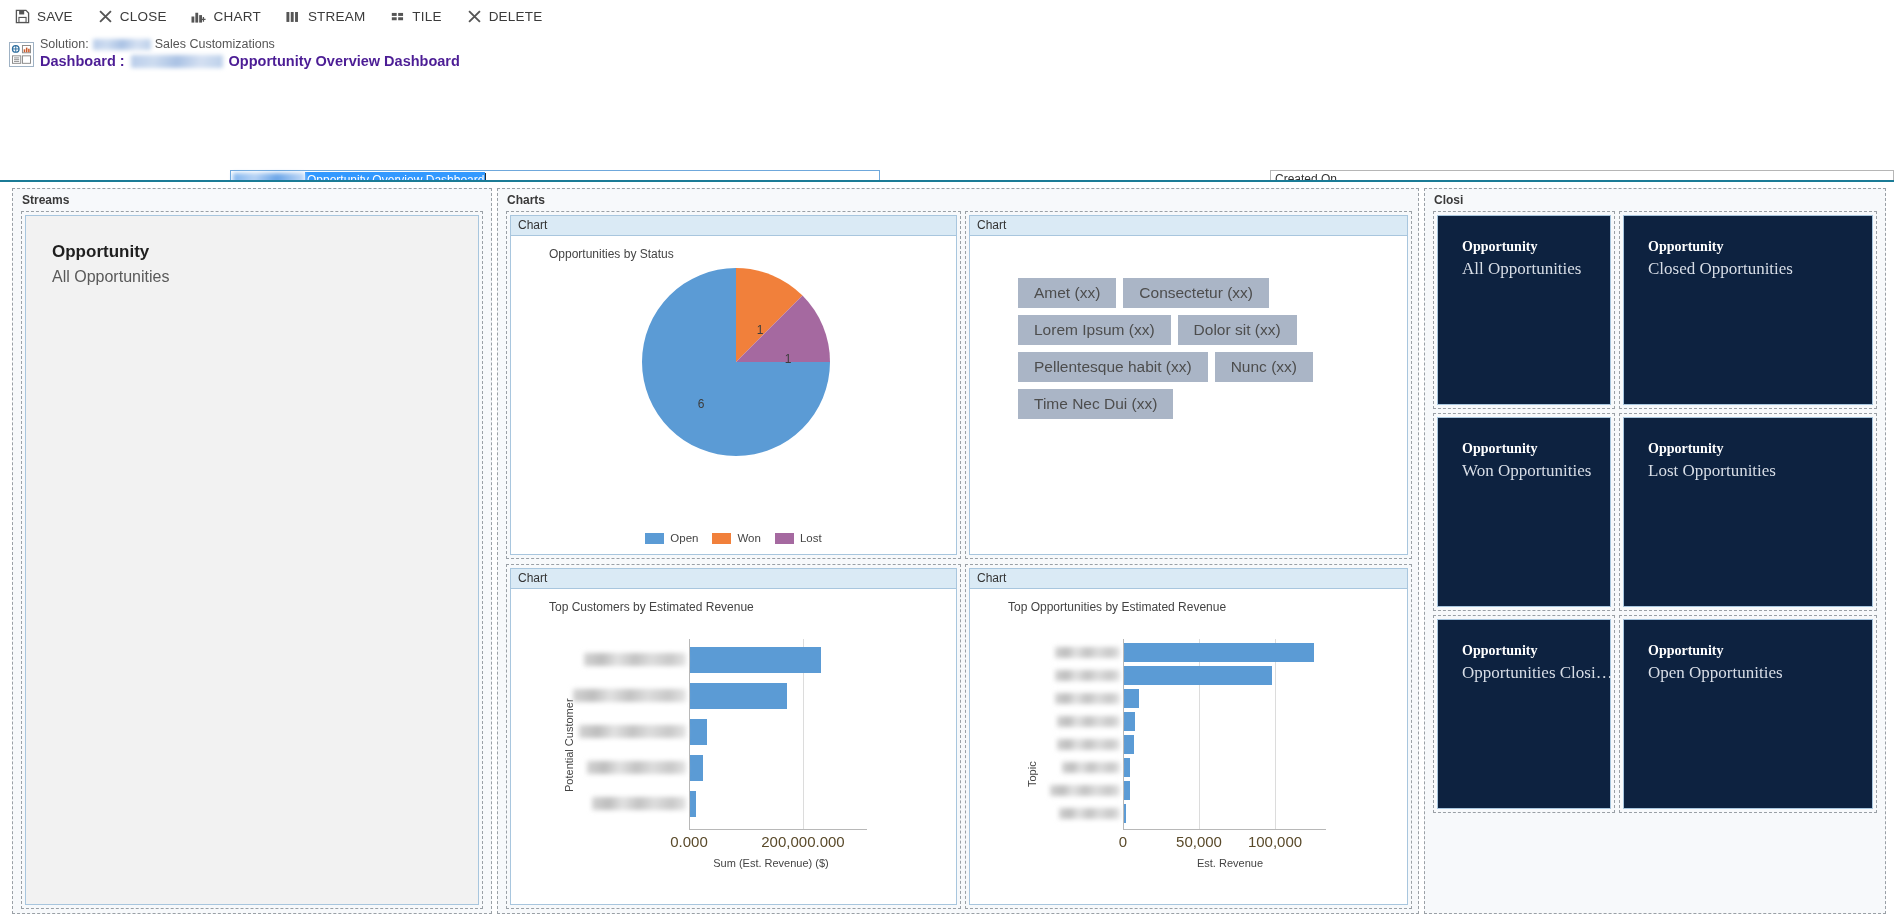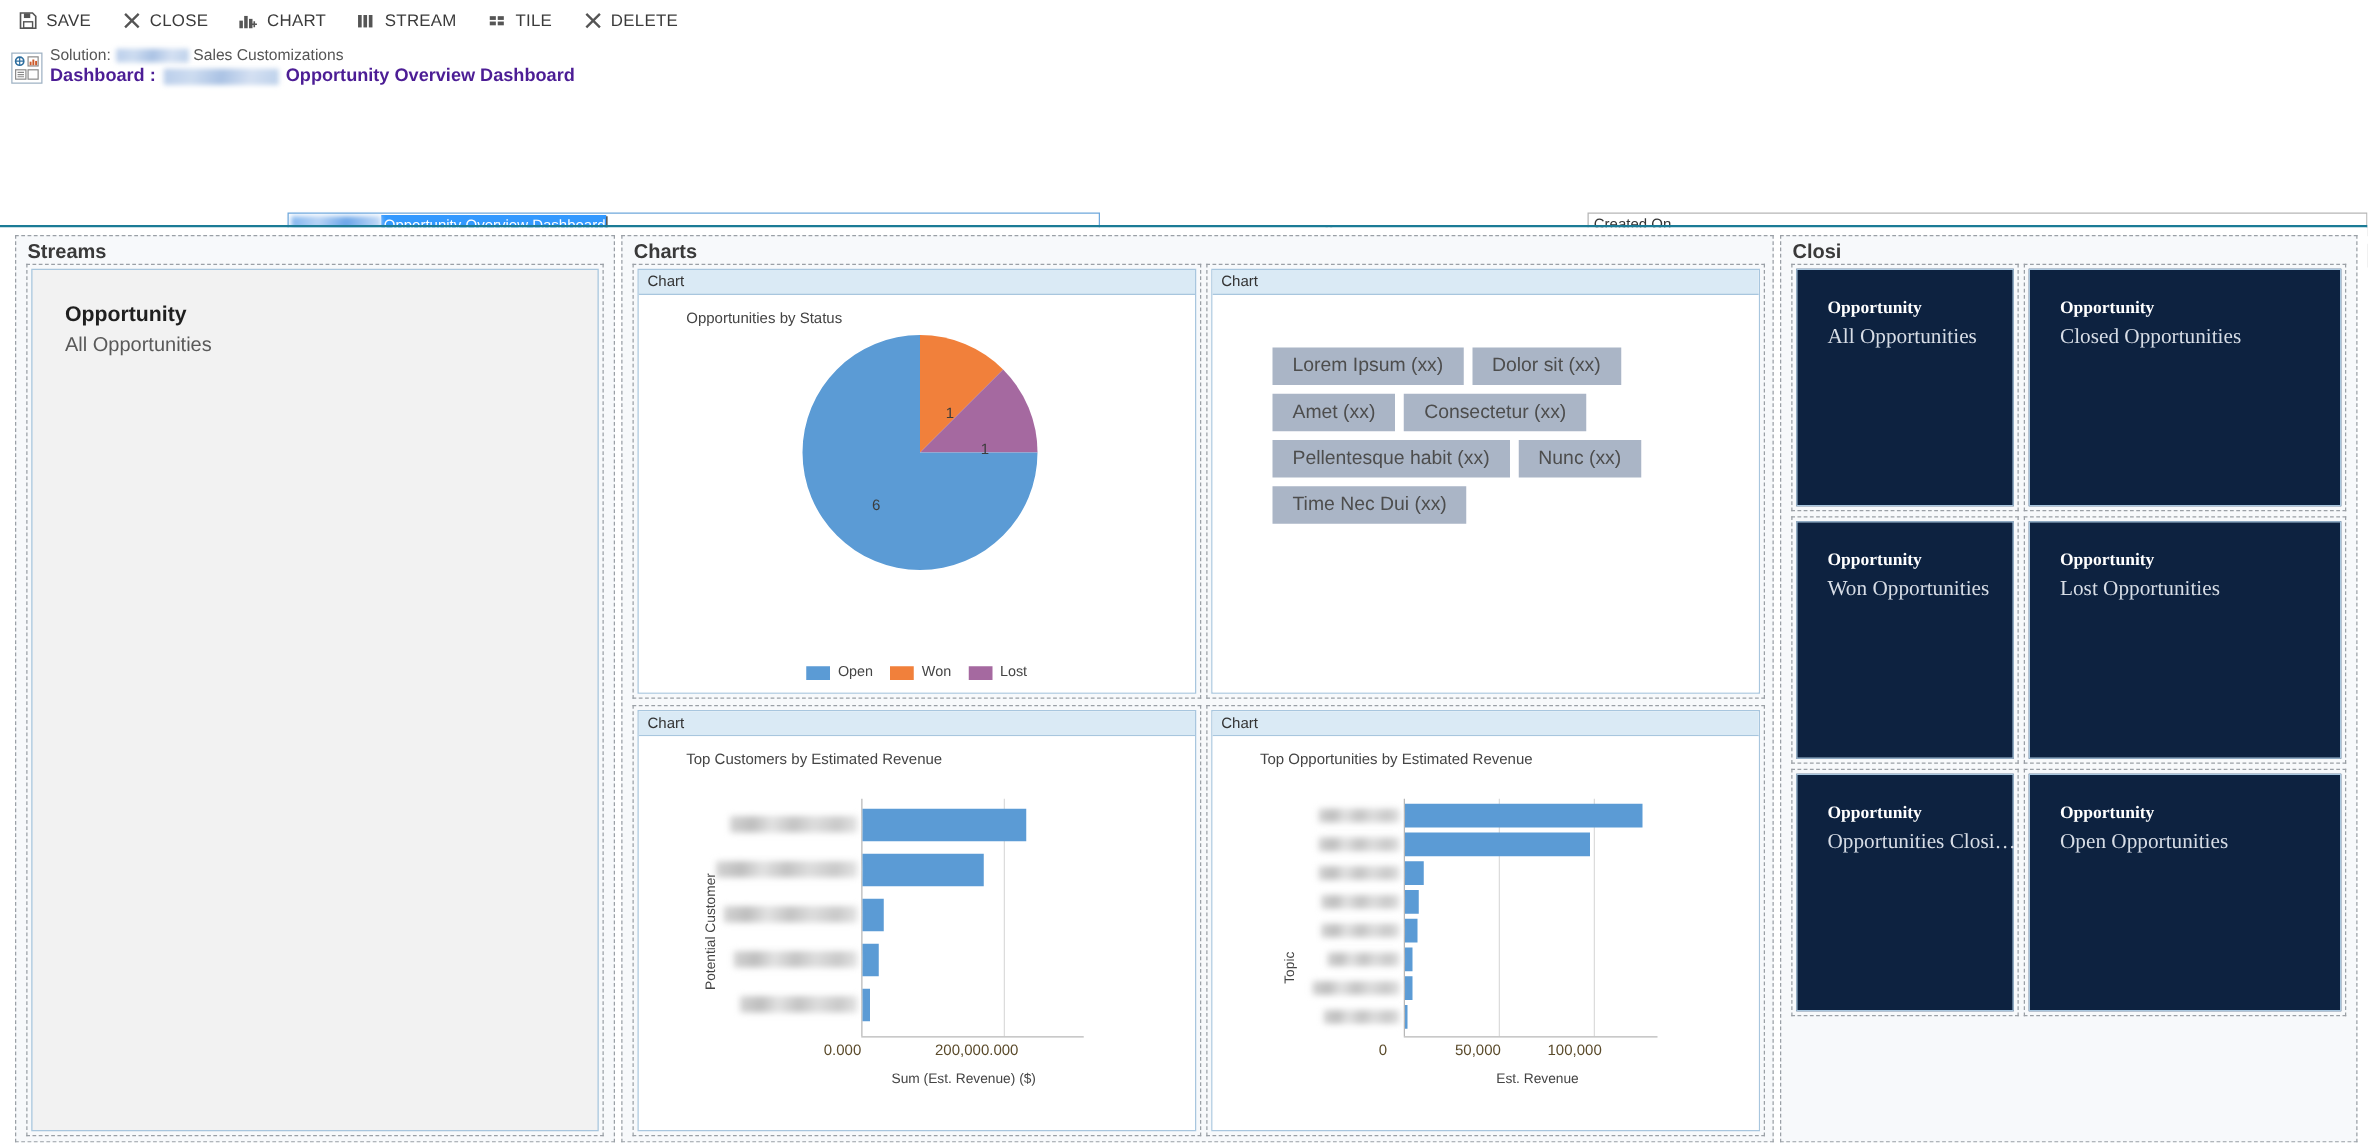--- a/index.html
+++ b/index.html
@@ -93,21 +93,21 @@
   
   .canvas { position:absolute; left:0; top:182px; width:1894px; height:732px; background:#ffffff; }
 
   .zone {
     position:absolute;
     border:1px dashed #9aa0a6;
     background:#f7f9fb;
   }
   .zone-title {
     position:absolute; left:9px; top:4px;
-    font-size:16px; font-weight:bold; color:#3a3a3a;
+    font-size:12px; font-weight:bold; color:#3a3a3a;
   }
 
   .slot {
     position:absolute;
     border:1px dashed #9aa0a6;
     background:#f7f9fb;
     padding:3px;
   }
   .slot-inner {
     width:100%; height:100%;
@@ -150,21 +150,21 @@
   .bar-chart { position:absolute; left:0; top:28px; width:100%; height:calc(100% - 28px); }
   .blur-label {
     position:absolute; text-align:right;
     background:linear-gradient(95deg,#d3d3d3 0%,#bdbdbd 18%,#e2e2e2 33%,#c2c2c2 50%,#dddddd 66%,#c8c8c8 84%,#e5e5e5 100%);
     filter: blur(2.4px);
     border-radius:1px;
   }
   .bar { position:absolute; background:#5b9bd5; }
   .axis-line { position:absolute; background:#b8b8b8; }
   .grid-line { position:absolute; background:#dcdcdc; width:1px; }
-  .axis-tick { position:absolute; font-size:12px; color:#5a4a2a; }
+  .axis-tick { position:absolute; font-size:15px; color:#5a4a2a; text-align:center; }
   .axis-title-x { position:absolute; font-size:11px; color:#444; text-align:center; }
   .axis-title-y { position:absolute; font-size:11px; color:#444; transform:rotate(-90deg); transform-origin:left top; white-space:nowrap; }
 
   
   .tile-inner {
     width:100%; height:100%;
     border:1px solid #a8c6de;
     background:#0d2240;
     padding:2px;
   }
@@ -369,26 +369,26 @@
           </div>
         </div>
       </div>
 
       <div class="slot" style="left:467px; top:22px; width:447px; height:348px;">
         <div class="slot-inner chart-inner">
           <div class="chart-head">Chart</div>
           <div class="chart-body">
             <div class="tagcloud">
               <div class="tagrow">
+                <span class="tag">Amet (xx)</span>
+                <span class="tag">Consectetur  (xx)</span>
+              </div>
+              <div class="tagrow">
                 <span class="tag">Lorem Ipsum (xx)</span>
                 <span class="tag">Dolor sit (xx)</span>
-              </div>
-              <div class="tagrow">
-                <span class="tag">Amet (xx)</span>
-                <span class="tag">Consectetur  (xx)</span>
               </div>
               <div class="tagrow">
                 <span class="tag">Pellentesque habit  (xx)</span>
                 <span class="tag">Nunc (xx)</span>
               </div>
               <div class="tagrow">
                 <span class="tag">Time Nec Dui (xx)</span>
               </div>
             </div>
           </div>

